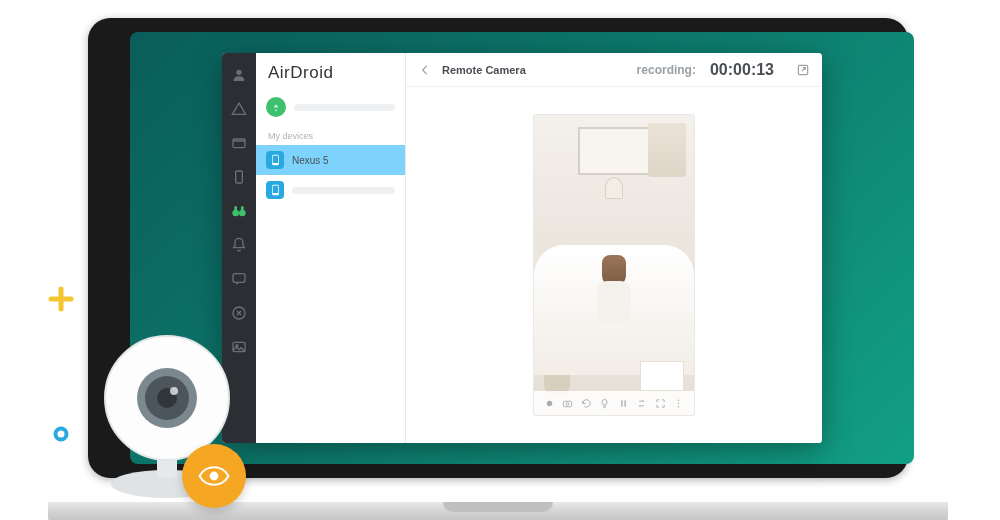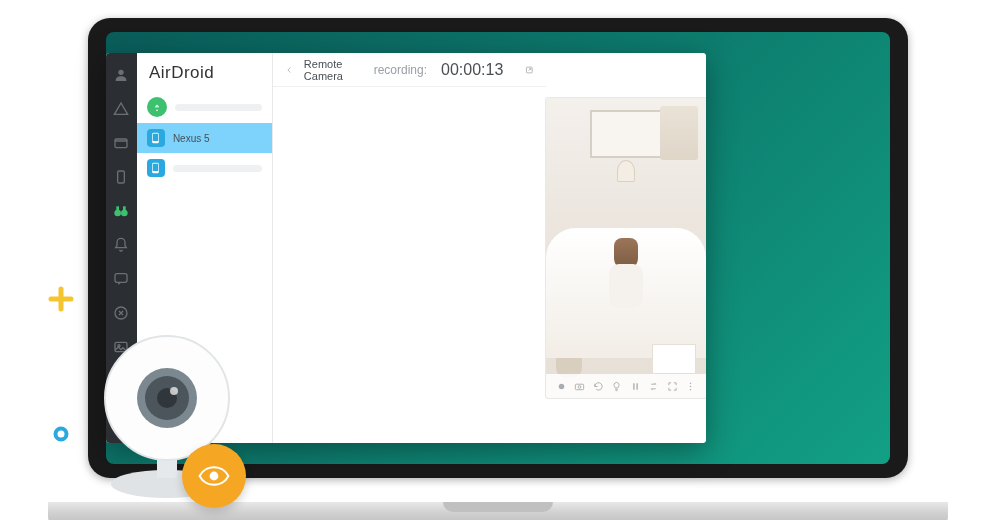--- a/index.html
+++ b/index.html
@@ -4,21 +4,21 @@
 <style>
 * { margin: 0; padding: 0; box-sizing: border-box; }
 body { font-family: -apple-system, BlinkMacSystemFont, "Segoe UI", Arial, sans-serif; background: #fff; width: 1000px; height: 520px; position: relative; overflow: hidden; }
 
 
 .laptop { position: absolute; left: 88px; top: 18px; width: 820px; height: 490px; }
 .laptop-screen { width: 820px; height: 460px; background: #1a1a1a; border-radius: 22px; padding: 14px 18px; position: relative; box-shadow: 0 2px 8px rgba(0,0,0,0.3); }
 .laptop-base { position: absolute; bottom: -22px; left: -40px; width: 900px; height: 28px; background: linear-gradient(180deg, #e8e8e8 0%, #d0d0d0 40%, #b8b8b8 100%); border-radius: 0 0 14px 14px; }
 .laptop-base::before { content: ""; position: absolute; top: 0; left: 50%; transform: translateX(-50%); width: 110px; height: 10px; background: #c0c0c0; border-radius: 0 0 10px 10px; }
 
-.screen-inner { width: 100%; height: 100%; background: linear-gradient(135deg, #0a5d5a 0%, #0d7c6e 50%, #12a085 100%); border-radius: 8px; display: flex; align-items: center; position: relative; }
+.screen-inner { width: 100%; height: 100%; background: linear-gradient(135deg, #0a5d5a 0%, #0d7c6e 50%, #12a085 100%); border-radius: 8px; display: flex; align-items: center; justify-content: center; position: relative; margin-left: 24px; }
 
 
 .app { width: 600px; height: 390px; background: #fff; border-radius: 4px; box-shadow: 0 8px 30px rgba(0,0,0,0.35); display: flex; overflow: hidden; }
 
 .nav { width: 34px; background: #2b2f33; display: flex; flex-direction: column; align-items: center; padding-top: 14px; gap: 18px; }
 .nav-item { width: 16px; height: 16px; display: flex; align-items: center; justify-content: center; color: #6b7076; cursor: pointer; }
 .nav-item.active { color: #3ec16f; }
 .nav-item svg { width: 16px; height: 16px; }
 
 .sidebar { width: 150px; background: #fff; border-right: 1px solid #e8e8e8; display: flex; flex-direction: column; }
@@ -32,21 +32,21 @@
 
 .section-label { font-size: 9px; color: #aeb3b8; padding: 8px 12px 4px; }
 
 .device { display: flex; align-items: center; padding: 6px 10px; gap: 8px; cursor: pointer; }
 .device.selected { background: #7dd3fc; }
 .device-icon { width: 18px; height: 18px; border-radius: 4px; background: #2aa9e0; display: flex; align-items: center; justify-content: center; }
 .device-icon svg { width: 9px; height: 12px; fill: #fff; }
 .device-name { font-size: 10px; color: #4a4f54; }
 .device-bar { flex: 1; height: 7px; background: #eef0f1; border-radius: 4px; }
 
-.main { flex: 1; display: flex; flex-direction: row; background: #fff; }
+.main { flex: 1; display: flex; flex-direction: column; background: #fff; font-weight: bold; }
 .topbar { height: 34px; border-bottom: 1px solid #eef0f1; display: flex; align-items: center; padding: 0 12px; gap: 10px; }
 .back-arrow { width: 14px; height: 14px; color: #9aa0a6; cursor: pointer; }
 .topbar-title { font-size: 11px; color: #4a4f54; }
 .topbar-spacer { flex: 1; }
 .rec-label { font-size: 12px; color: #9aa0a6; }
 .rec-time { font-size: 16px; color: #4a4f54; margin-left: 4px; }
 .popout { width: 14px; height: 14px; color: #9aa0a6; margin-left: 12px; cursor: pointer; }
 
 .viewer { flex: 1; display: flex; align-items: center; justify-content: center; background: #fff; }
 .phone-view { width: 160px; height: 300px; border-radius: 2px; background: linear-gradient(180deg, #f4f0ec 0%, #ece6df 40%, #e6dfd6 100%); position: relative; overflow: hidden; box-shadow: 0 0 0 1px #e8e8e8; }
@@ -169,20 +169,21 @@
 
           <div class="usb-row">
             <span class="usb-badge">
                 <svg viewBox="0 0 24 24">
                   <path d="M12 2v16M12 6l-4 4v3h3M12 6l4 4v3h-3M12 22a2 2 0 100-4 2 2 0 000 4z" fill="#fff"></path>
                 </svg>
               </span>
             <div class="usb-bar"></div>
           </div>
 
+          <div class="section-label">My devices</div>
 
           <div class="device selected">
             <span class="device-icon">
                 <svg viewBox="0 0 12 18">
                   <rect x="1" y="1" width="10" height="16" rx="2" fill="#fff"></rect>
                   <rect x="2" y="2.5" width="8" height="11" fill="#2aa9e0"></rect>
                 </svg>
               </span>
             <span class="device-name">Nexus 5</span>
           </div>

